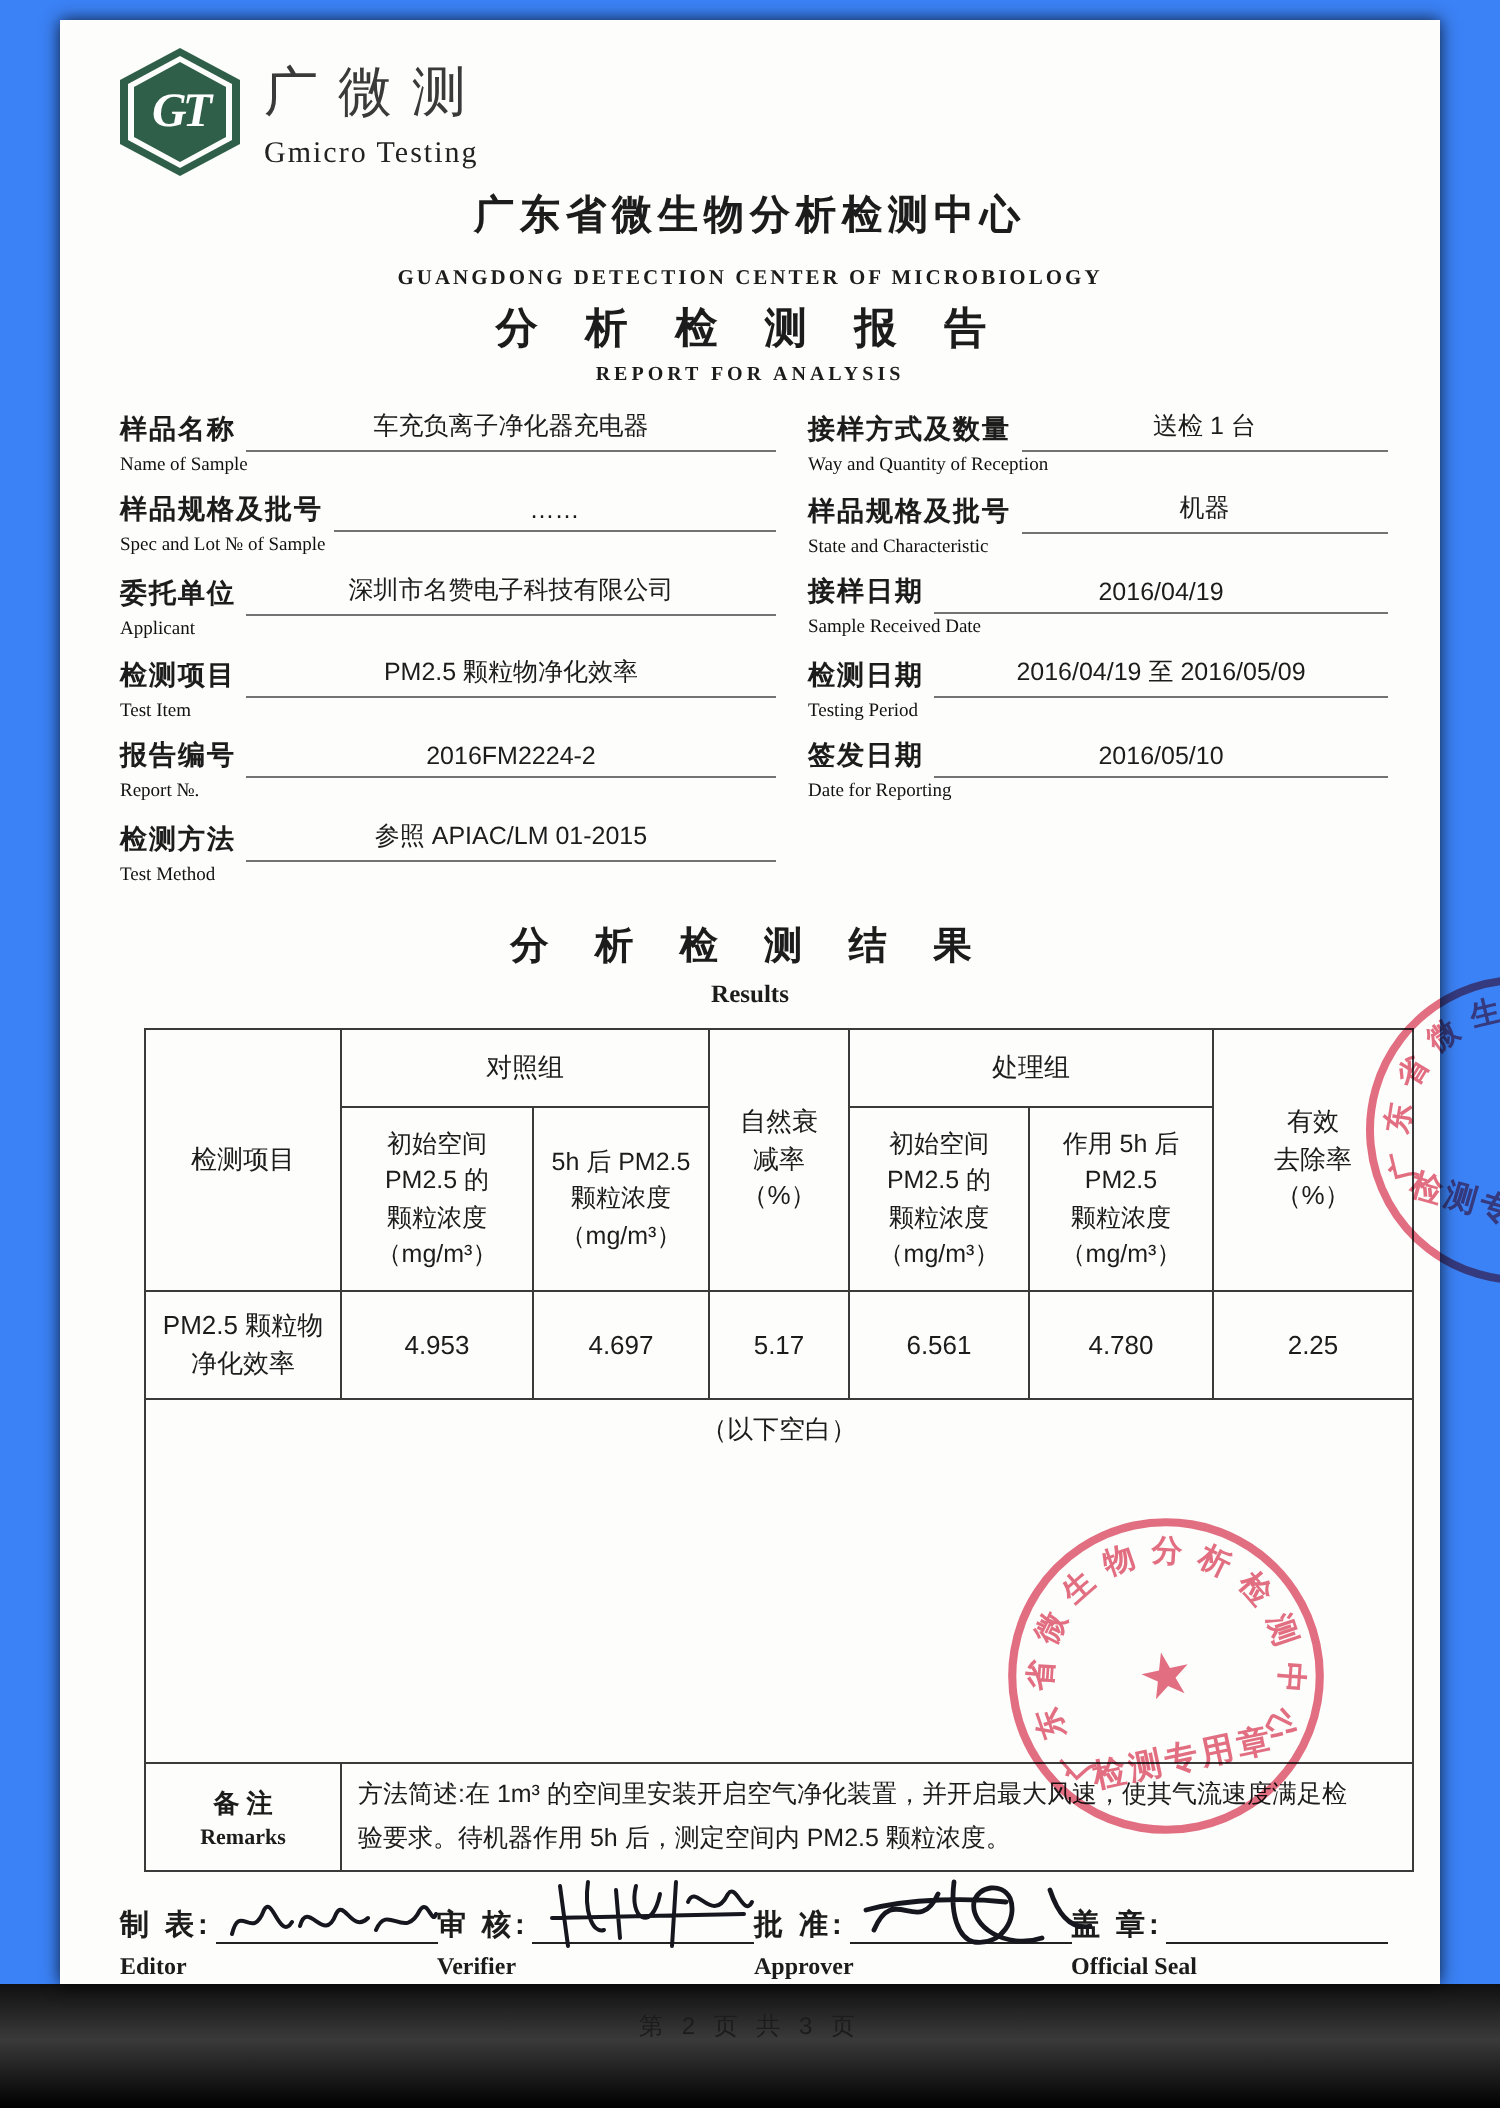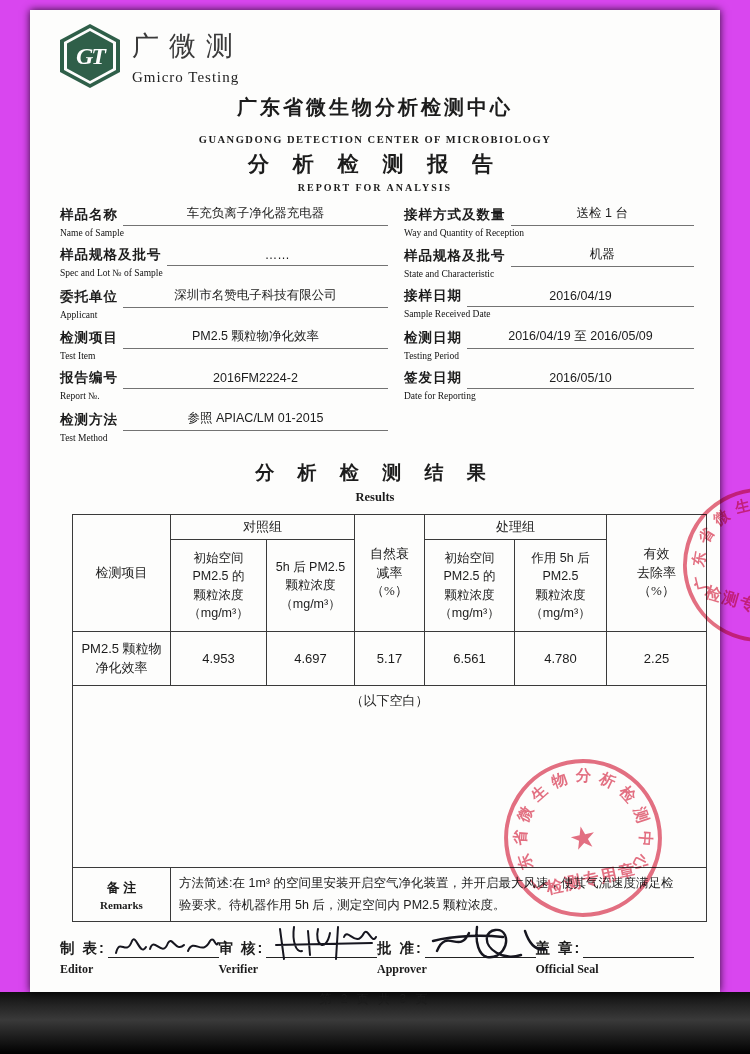--- a/index.html
+++ b/index.html
@@ -1,18 +1,18 @@
 <!DOCTYPE html>
 <html><head>
 <meta charset="utf-8">
 <style>
   * { margin:0; padding:0; box-sizing:border-box; }
   html,body { width:750px; height:1054px; background:#050505; overflow:hidden;
               font-family:"Liberation Sans", sans-serif; }
-  .stage { position:relative; width:750px; height:1054px; background:#d946ef; overflow:hidden; }
+  .stage { position:relative; width:750px; height:1054px; background:#3b82f6; overflow:hidden; }
   .bottom-fade { position:absolute; left:0; top:992px; width:750px; height:62px;
                  background:linear-gradient(180deg,#101010 0%,#3a3a3a 45%,#000 100%); }
   .page { position:absolute; left:30px; top:10px; width:690px; height:982px;
           background:#fdfdfc; color:#1c1c1c; box-shadow:0 0 8px rgba(0,0,0,.8);
           padding-top:14px; }
   
   .hdr-row { display:flex; align-items:flex-start; padding-left:30px; height:64px; }
   .hex { width:60px; height:64px; background:#2f5f49; position:relative;
          clip-path:polygon(50% 0%,100% 25%,100% 75%,50% 100%,0% 75%,0% 25%);
          display:flex; align-items:center; justify-content:center; }
@@ -44,21 +44,21 @@
   .field-en { font-family:"Liberation Serif", serif; font-size:9.5px; color:#111; margin-top:2px; }
   
   .res-cn { text-align:center; font-size:19px; font-weight:bold; letter-spacing:9px; margin-top:9px; }
   .res-en { text-align:center; font-family:"Liberation Serif", serif; font-weight:bold;
             font-size:12.5px; margin-top:4px; }
   table.rtable { border-collapse:collapse; table-layout:fixed; width:634px;
                  margin:9px 0 0 42px; font-size:12.5px; }
   .rtable td { border:1px solid #3a3a3a; text-align:center; vertical-align:middle;
                padding:2px 3px; }
   .pre { white-space:pre-line; line-height:1.45; }
-  tr.h1 td { height:25px; font-size:13px;font-family:Liberation Serif, serif; }
+  tr.h1 td { height:39px; font-size:13px; }
   tr.h2 td { height:92px; }
   tr.data td { height:54px; font-size:13px; }
   tr.blankrow td { height:182px; vertical-align:top; padding-top:6px; font-size:13px; }
   tr.remarks td { height:54px; }
   .rlabel { font-weight:bold; font-size:13px; }
   .rlabel-en { font-family:"Liberation Serif", serif; font-weight:bold; font-size:11px; margin-top:2px; }
   .rtext { text-align:left !important; font-size:12.5px; line-height:1.7; padding-left:8px !important; }
   
   .foot-row { display:flex; padding:0 26px 0 30px; margin-top:12px; }
   .sig-block { flex:1; }

